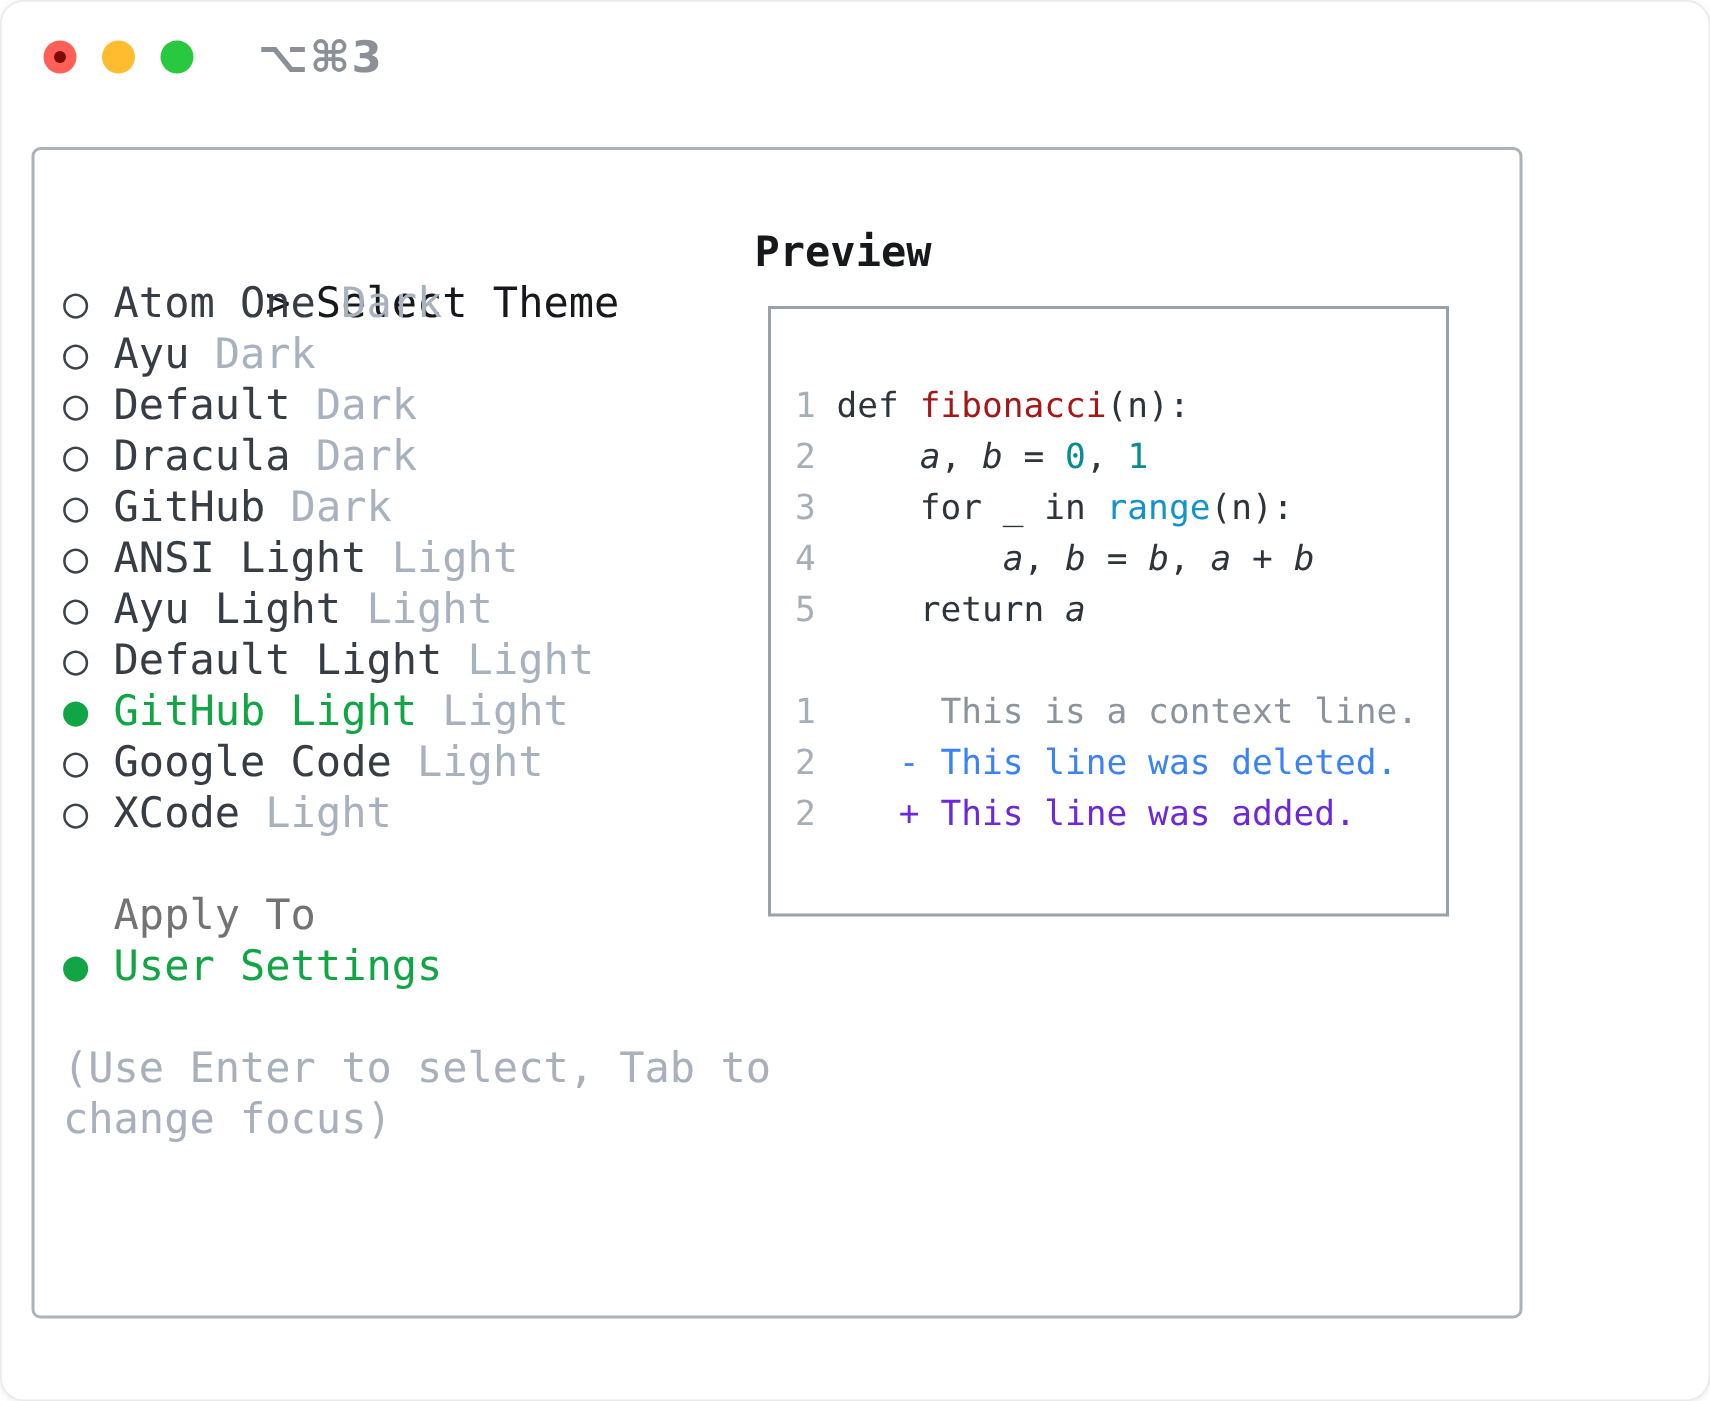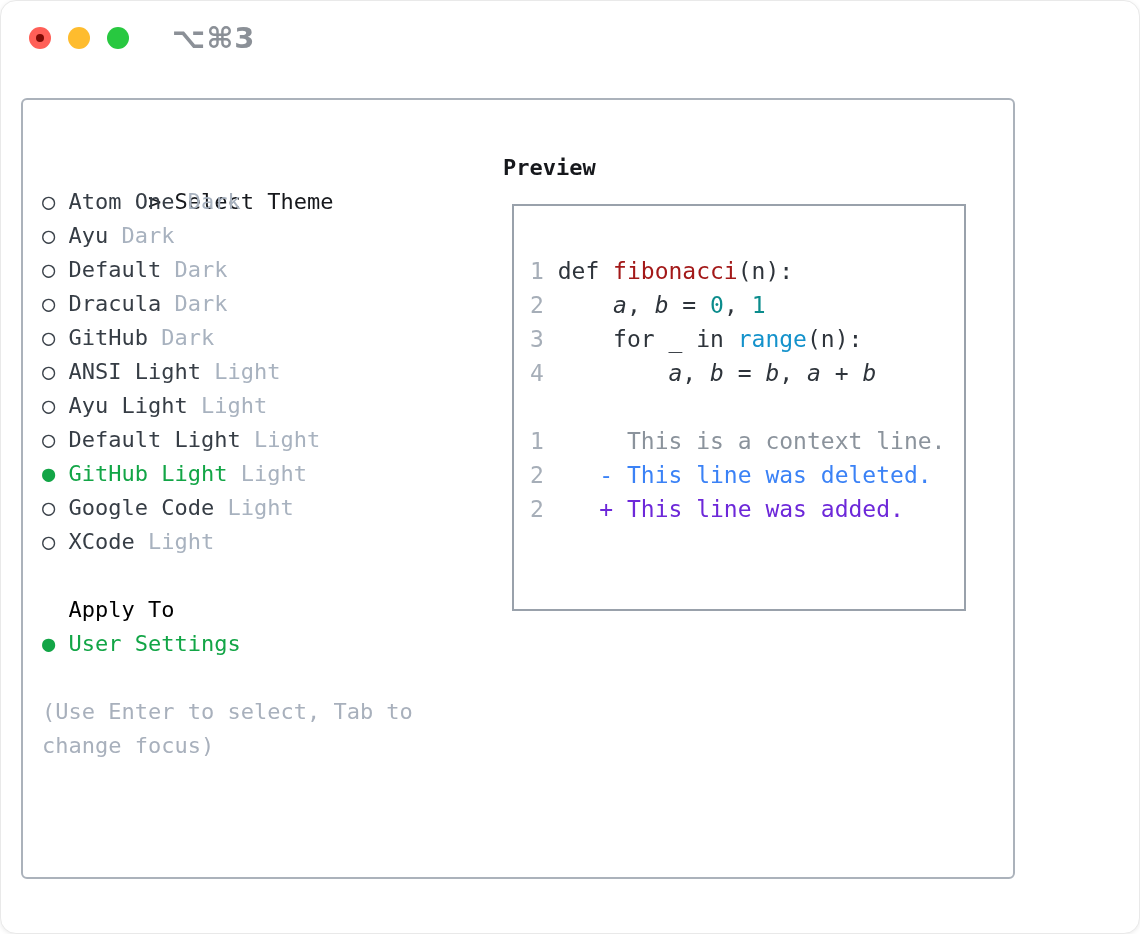--- a/index.html
+++ b/index.html
@@ -33,30 +33,30 @@
     font-weight:bold;font-size:29px;line-height:22px;
     color:#8b9097;letter-spacing:1px;
   }
   
   .panel{
     position:absolute;left:20px;top:97px;
     width:994px;height:781px;
     border:2px solid #abb2bb;border-radius:6px;
     box-sizing:border-box;background:#ffffff;
   }
-  .row{white-space:pre;font-size:22px;line-height:34px;height:34px;}
+  .row{white-space:pre;font-size:28px;line-height:34px;height:34px;}
   
   .left-col{position:absolute;left:19px;top:51px;color:#363d45;}
   .title-row{font-weight:normal;color:#16181c;}
   .prompt{margin-right:1ch;}
   .theme-row .bullet{color:#3c434b;}
   .theme-row .variant{color:#a8b2bf;}
   .theme-row.selected .bullet,
   .theme-row.selected .name{color:#12a546;}
-  .apply-title{color:#000000;margin-left:2ch;}
+  .apply-title{color:#737373;margin-left:2ch;}
   .apply-row .bullet{color:#3c434b;}
   .apply-row.selected .bullet,
   .apply-row.selected .label{color:#12a546;}
   .spacer{height:34px;}
   .hint{color:#a8b0bc;}
   
   .preview-title{position:absolute;left:480px;top:51px;font-weight:bold;color:#16181c;}
   .preview-box{
     position:absolute;left:489px;top:104px;
     width:454px;height:407px;
@@ -125,20 +125,21 @@
     </div>
 
     <div class="row preview-title">Preview</div>
 
     <div class="preview-box">
       <div id="code-block">
           <div class="cline"><span class="ln">1 </span><span class="seg fg">def </span><span class="seg func">fibonacci</span><span class="seg fg">(n):</span></div>
           <div class="cline"><span class="ln">2 </span><span class="seg fg">    </span><span class="seg var">a</span><span class="seg fg">, </span><span class="seg var">b</span><span class="seg fg"> = </span><span class="seg num">0</span><span class="seg fg">, </span><span class="seg num">1</span></div>
           <div class="cline"><span class="ln">3 </span><span class="seg fg">    for _ in </span><span class="seg builtin">range</span><span class="seg fg">(n):</span></div>
           <div class="cline"><span class="ln">4 </span><span class="seg fg">        </span><span class="seg var">a</span><span class="seg fg">, </span><span class="seg var">b</span><span class="seg fg"> = </span><span class="seg var">b</span><span class="seg fg">, </span><span class="seg var">a</span><span class="seg fg"> + </span><span class="seg var">b</span></div>
+          <div class="cline"><span class="ln">5 </span><span class="seg fg">    return </span><span class="seg var">a</span></div>
           <div class="cline"><span class="ln">  </span> </div>
           <div class="cline"><span class="ln">1 </span><span class="seg ctx">     This is a context line.</span></div>
           <div class="cline"><span class="ln">2 </span><span class="seg del">   - This line was deleted.</span></div>
           <div class="cline"><span class="ln">2 </span><span class="seg add">   + This line was added.</span></div>
         </div>
     </div>
 
   </div>
 </div>
 

